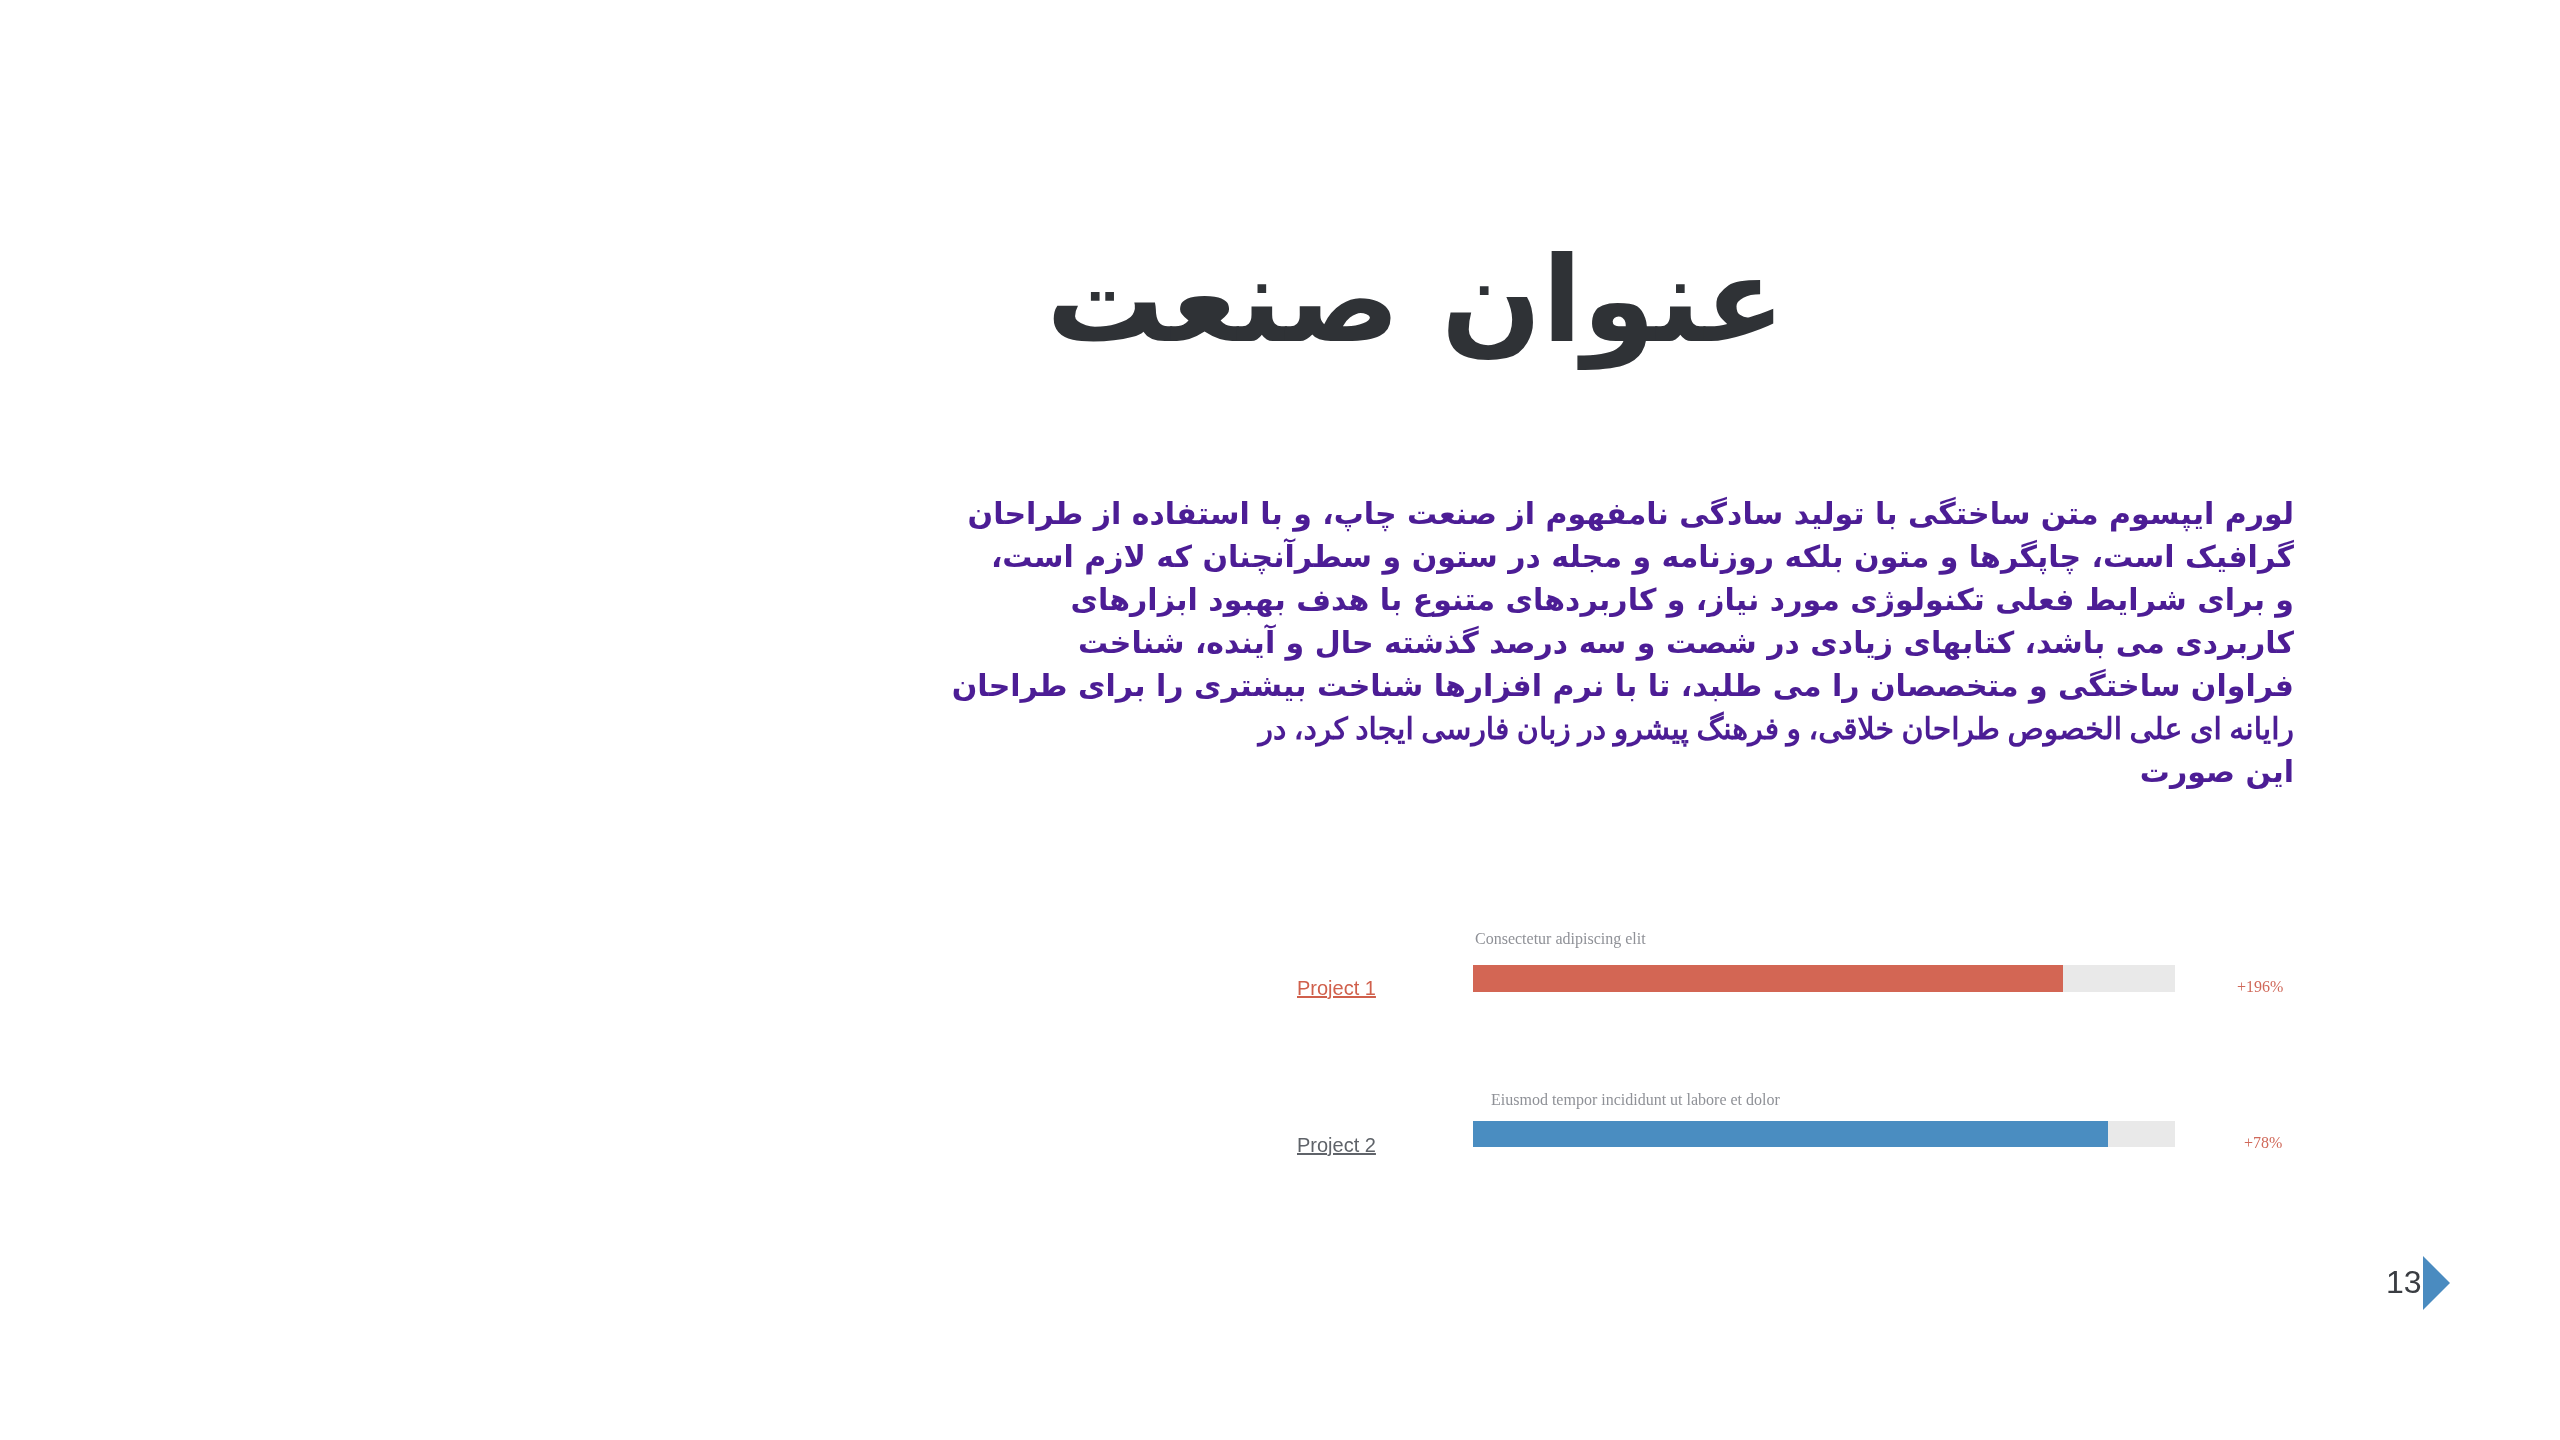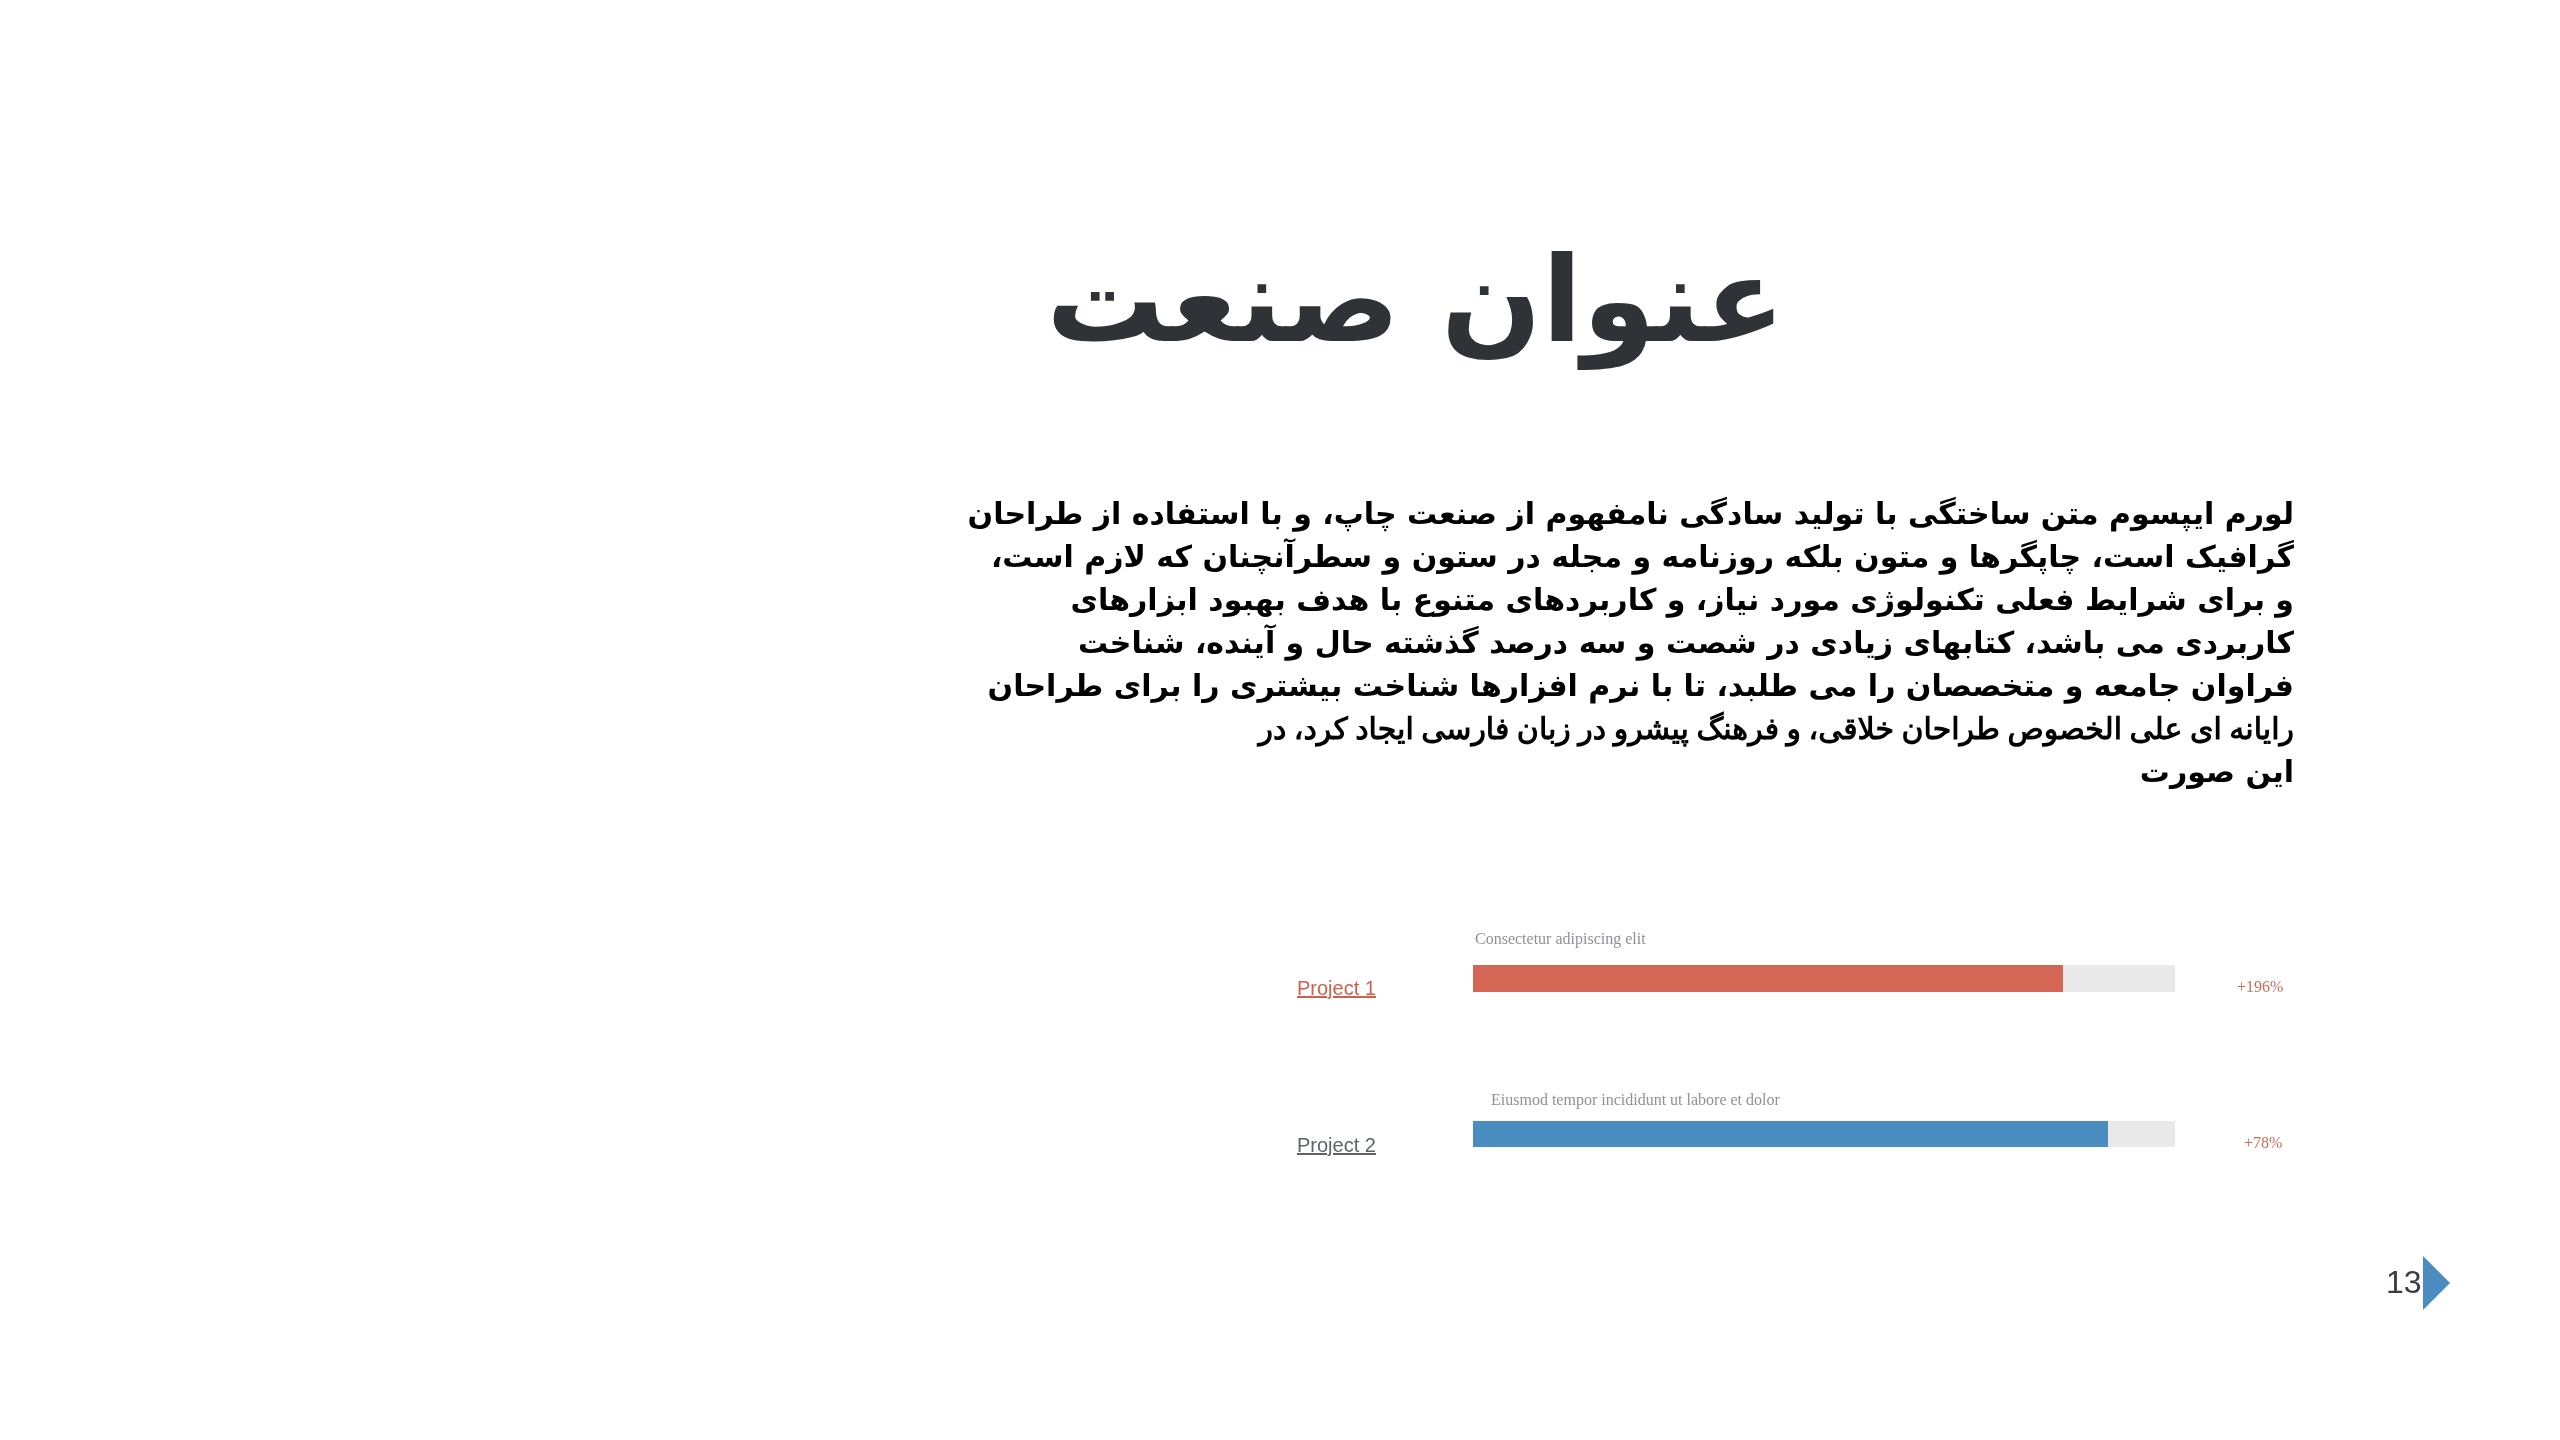--- a/index.html
+++ b/index.html
@@ -1,19 +1,19 @@
 <!DOCTYPE html>
 <html><head>
 <meta charset="utf-8">
 <style>
   html, body { margin:0; padding:0; }
   body { width:2560px; height:1440px; background:#ffffff; position:relative; overflow:hidden; font-family:"DejaVu Sans", sans-serif; }
   .slide { position:absolute; left:0; top:0; width:2560px; height:1440px; background:#fff; }
   .title { position:absolute; left:1225px; top:215px; width:560px; height:170px; direction:rtl; text-align:right; font-family:"DejaVu Sans", sans-serif; font-weight:bold; font-size:118px; line-height:170px; color:#2f3236; white-space:nowrap; }
-  .body-text { position:absolute; left:1232px; top:492px; width:1062px; direction:rtl; text-align:right; font-family:"DejaVu Sans", sans-serif; font-weight:bold; font-size:30px; line-height:43px; color:#000000; }
+  .body-text { position:absolute; left:1232px; top:492px; width:1062px; direction:rtl; text-align:right; font-family:"DejaVu Sans", sans-serif; font-weight:bold; font-size:30px; line-height:43px; color:#4c1d95; }
   .body-text .ln { display:block; white-space:nowrap; text-align:left; direction:rtl; }
   .body-text .ln span { display:inline-block; }
   .caption { position:absolute; font-family:"Liberation Serif", serif; font-size:16px; color:#8f9197; white-space:nowrap; }
   .proj-label { position:absolute; font-family:"Liberation Sans", sans-serif; font-size:20px; line-height:40px; white-space:nowrap;text-decoration:underline; }
   .track { position:absolute; background:#e9e9e9; }
   .fill { position:absolute; left:0; top:0; height:100%; }
   .pct { position:absolute; font-family:"Liberation Serif", serif; font-size:16px; color:#d0695a; white-space:nowrap; }
   .page-num { position:absolute; left:2352px; top:1264px; font-family:"Liberation Sans", sans-serif; font-size:32px; line-height:36px; color:#3a3d42;margin-left:34px; }
   .next-arrow { position:absolute; left:2423px; top:1256px; width:0; height:0; border-top:27px solid transparent; border-bottom:27px solid transparent; border-left:27px solid #4a8bc0; cursor:pointer; }
 </style>
@@ -22,21 +22,21 @@
 
 <div class="slide">
 
   <div class="title">عنوان صنعت</div>
 
   <div class="body-text">
     <span class="ln" style="text-align: right;"><span>لورم ایپسوم متن ساختگی با تولید سادگی نامفهوم از صنعت چاپ، و با استفاده از طراحان</span></span>
     <span class="ln" style="text-align: left;"><span>گرافیک است، چاپگرها و متون بلکه روزنامه و مجله در ستون و سطرآنچنان که لازم است،</span></span>
     <span class="ln" style="text-align: right;"><span>و برای شرایط فعلی تکنولوژی مورد نیاز، و کاربردهای متنوع با هدف بهبود ابزارهای</span></span>
     <span class="ln" style="text-align: right;"><span>کاربردی می باشد، کتابهای زیادی در شصت و سه درصد گذشته حال و آینده، شناخت</span></span>
-    <span class="ln" style="text-align: right;"><span>فراوان جامعه و متخصصان را می طلبد، تا با نرم افزارها شناخت بیشتری را برای طراحان</span></span>
+    <span class="ln" style="text-align: right;"><span>فراوان ساختگی و متخصصان را می طلبد، تا با نرم افزارها شناخت بیشتری را برای طراحان</span></span>
     <span class="ln" style="text-align: right; font-family: Liberation Serif, serif;"><span>رایانه ای علی الخصوص طراحان خلاقی، و فرهنگ پیشرو در زبان فارسی ایجاد کرد، در</span></span>
     <span class="ln" style="text-align: right;"><span>این صورت</span></span>
   </div>
 
   <div class="caption" style="left:1475px; top:930px;font-family:Liberation Serif, serif;">Consectetur  adipiscing  elit</div>
   <div class="proj-label" id="p1label" style="left: 1297px; top: 968px; color: rgb(208, 96, 76);">Project 1</div>
   <div class="track" style="left:1473px; top:965px; width:702px; height:27px;">
     <div class="fill" id="p1fill" style="width: 84%; background: rgb(211, 102, 84);"></div>
   </div>
   <div class="pct" style="left:2237px; top:978px;">+196%</div>

